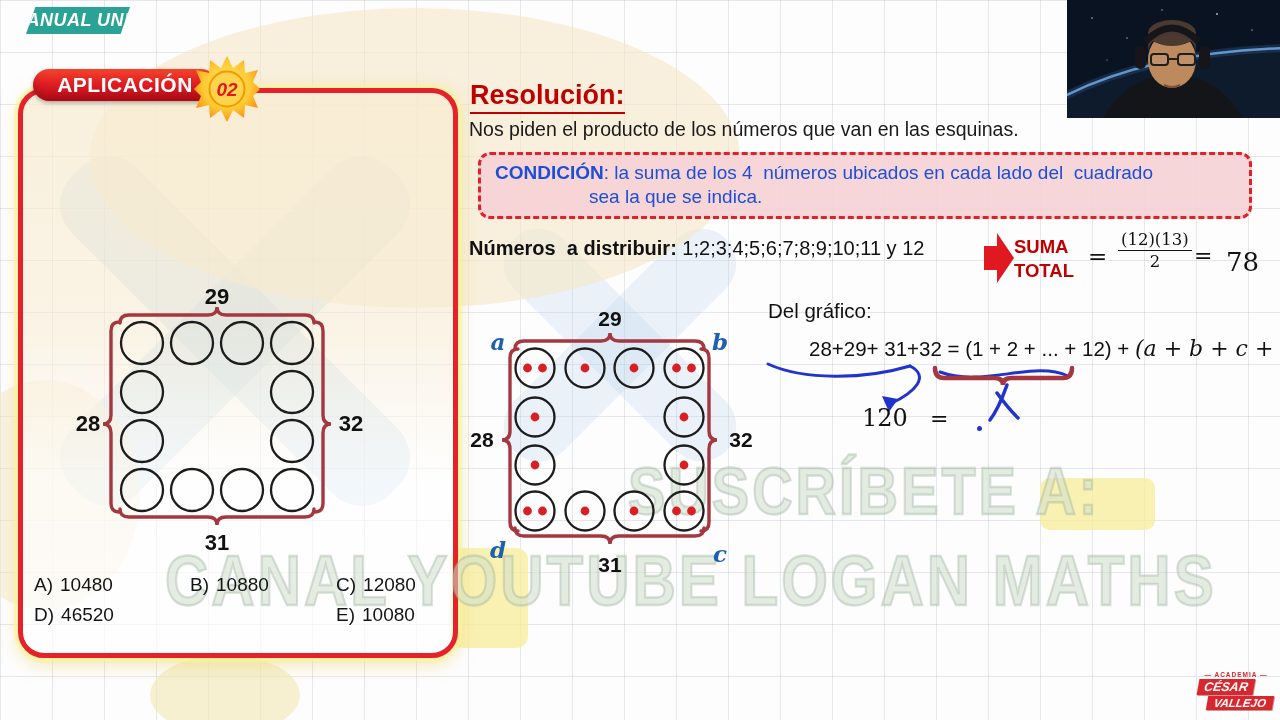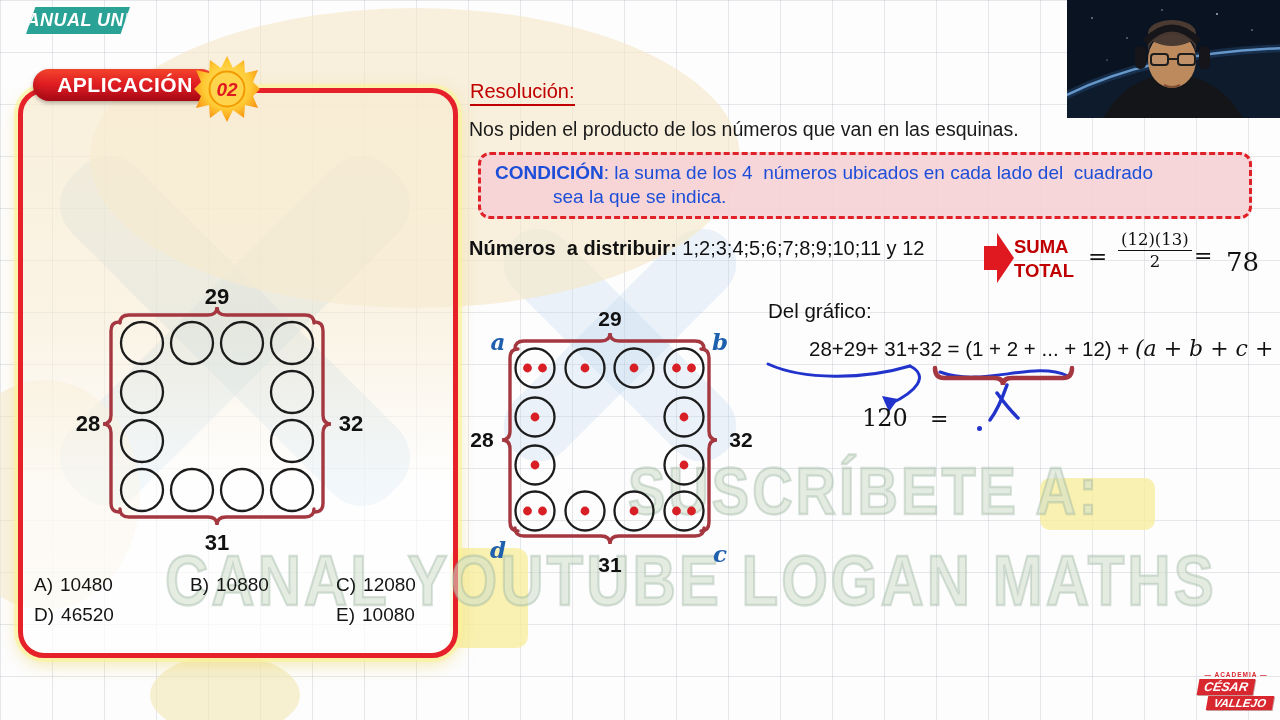--- a/index.html
+++ b/index.html
@@ -44,28 +44,28 @@
           background:linear-gradient(180deg,#f4452c 0%,#e01e23 45%,#b90d1c 100%);
           border-radius:19px;display:flex;align-items:center;justify-content:center;
           color:#fff;font-weight:bold;font-size:21px;letter-spacing:.5px;
           box-shadow:0 2px 4px rgba(0,0,0,0.3), inset 0 -6px 8px rgba(120,0,0,0.3);}
   .sun{left:194px;top:56px;width:66px;height:66px;z-index:6;}
   .statement{left:33px;top:111px;width:408px;z-index:3;font-size:19px;line-height:1.48;
              color:#1f1f1f;text-align:justify;font-weight:500;}
   .opt{position:absolute;z-index:3;font-size:19px;color:#141414;font-weight:500;white-space:nowrap;}
   .opt .k{margin-right:7px;}
   
-  .res-title{left:470px;top:80px;z-index:3;color:#c00000;font-weight:normal;font-size:20px;
+  .res-title{left:470px;top:80px;z-index:3;color:#c00000;font-weight:bold;font-size:27px;
              border-bottom:2.5px solid #c00000;padding-bottom:1px;}
   .intro{left:469px;top:118px;z-index:3;font-size:19.5px;color:#1a1a1a;white-space:nowrap;}
   .cond{left:478px;top:152px;width:740px;z-index:3;background:rgba(246,210,214,0.92);
         border:3px dashed #e02128;border-radius:12px;padding:7px 14px 8px 14px;
         font-size:19px;color:#1d4ed8;}
   .cond .l1{white-space:pre-wrap;}
-  .cond .l2{margin-left:58px;margin-top:2px;}
+  .cond .l2{margin-left:94px;margin-top:2px;}
   .bold{font-weight:bold;}
   .distr{left:469px;top:237px;z-index:3;font-size:20px;color:#111;white-space:pre-wrap;text-align:right;}
   .arrow-red{left:984px;top:231px;z-index:3;}
   .suma{left:1014px;top:235px;z-index:3;color:#c00000;font-weight:bold;font-size:18.5px;line-height:1.32;}
   .serif{font-family:"DejaVu Serif",serif;}
   .eq1{left:1088px;top:243px;z-index:3;font-size:23px;color:#111;}
   .frac{left:1118px;top:230px;z-index:3;display:inline-flex;flex-direction:column;align-items:center;
         font-family:"DejaVu Serif",serif;font-size:16.5px;color:#111;}
   .frac .num{padding:0 3px 1px 3px;border-bottom:1.7px solid #111;}
   .frac .den{padding-top:1px;}

